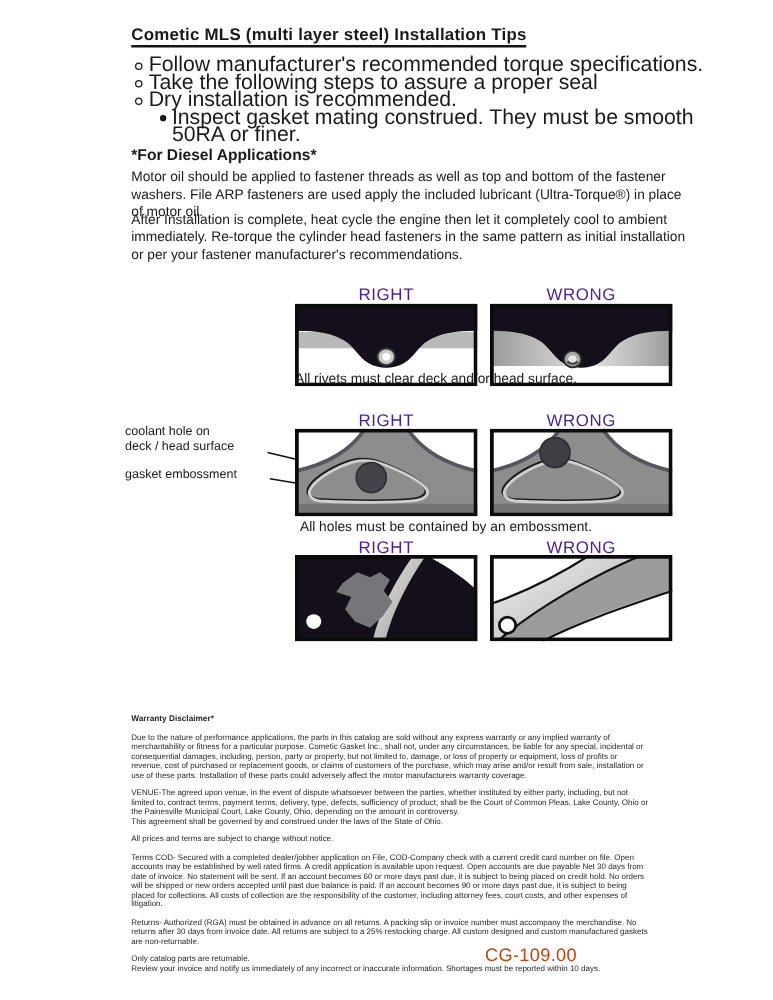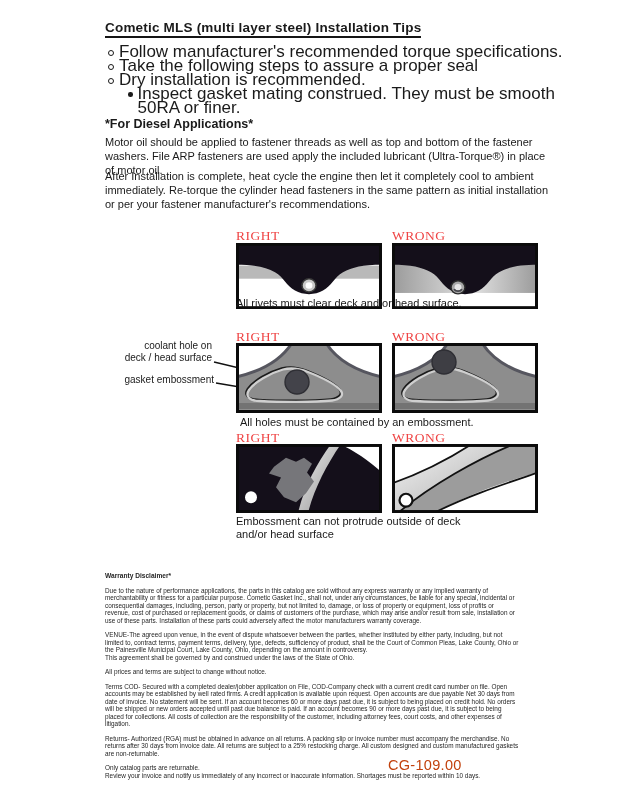--- a/index.html
+++ b/index.html
@@ -12,26 +12,26 @@
   .bullets{position:absolute;left:108px;top:45px;font-size:17px;line-height:14px;width:460px;}
   .b-row{display:flex;align-items:flex-start;}
   .b-dot{flex:0 0 auto;width:4px;height:4px;border:1px solid #1a1a1a;border-radius:50%;margin:4.5px 5px 0 0;}
   .b-sub{margin-left:20px;}
   .b-dot.filled{background:#1a1a1a;width:4.5px;height:4.5px;border:none;margin-top:5px;}
 
   .h2{position:absolute;left:105px;top:117px;font-size:12.5px;font-weight:bold;}
   .para{position:absolute;left:105px;font-size:11px;line-height:14px;width:452px;}
   .p1{top:135px;} .p2{top:169px;} .p3{top:215px;}
 
-  .dlabel{position:absolute;width:146px;font-size:13.5px;color:#ef4444;letter-spacing:.5px;font-family:Liberation Serif, serif;}
+  .dlabel{position:absolute;width:146px;text-align:center;font-size:13.5px;color:#4c1d95;letter-spacing:.5px;}
   .dbox{position:absolute;width:146px;}
   .dbox svg{display:block;width:146px;}
   .caption{position:absolute;font-size:11px;line-height:12.5px;}
 
-  .ann{position:absolute;font-size:10px;line-height:11.5px;text-align:right;color:#1a1a1a;}
+  .ann{position:absolute;font-size:10px;line-height:11.5px;text-align:left;color:#1a1a1a;}
   .ann1{left:100px;top:340px;width:112px;}
   .ann2{left:100px;top:374px;width:114px;}
   .leaders{position:absolute;left:100px;top:330px;width:300px;height:95px;pointer-events:none;}
 
   .legal{position:absolute;left:105px;top:572px;width:414px;font-size:6.4px;line-height:7.5px;color:#262626;}
   .legal p{margin:0 0 7px 0;}
   .legal .lh{font-weight:bold;font-size:6.6px;margin-bottom:7px;}
   .legal .tight{margin-bottom:0;}
 
   .doccode{position:absolute;left:388px;top:757px;font-size:14.5px;color:#c2410c;letter-spacing:.3px;}
@@ -183,24 +183,20 @@
       <path d="M0,40 C28,30 57,15 80,0 L122,0 C86,15 38,42 6,70 L0,70 Z" fill="url(#silver2)"></path>
       <path d="M6,70 C38,42 86,15 122,0 L146,0 V29 C112,38 70,54 42,70 Z" fill="#9c9c9c"></path>
       <path d="M0,40 C28,30 57,15 80,0" fill="none" stroke="#111" stroke-width="1.8"></path>
       <path d="M6,70 C38,42 86,15 122,0" fill="none" stroke="#111" stroke-width="1.8"></path>
       <path d="M42,70 C74,53 114,40 146,29" fill="none" stroke="#111" stroke-width="1.8"></path>
       <circle cx="14" cy="57" r="6.5" fill="#ffffff" stroke="#111" stroke-width="2.2"></circle>
       <rect x="1.5" y="1.5" width="143" height="67" fill="none" stroke="#0b0b0b" stroke-width="3"></rect>
     </svg>
   </div>
 
-  <div class="caption" style="left:236px;top:515px;">
-    <div>Embossment can not protrude outside of deck</div>
-    <div>and/or head surface</div>
-  </div>
 
   <div class="legal">
     <p class="lh">Warranty Disclaimer*</p>
     <p>Due to the nature of performance applications, the parts in this catalog are sold without any express warranty or any implied warranty of merchantability or fitness for a particular purpose.  Cometic Gasket Inc., shall not, under any circumstances, be liable for any special, incidental or consequential damages, including, person, party or property, but not limited to, damage, or loss of property or equipment, loss of profits or revenue, cost of purchased or replacement goods, or claims of customers of the purchase, which may arise and/or result from sale, installation or use of these parts.  Installation of these parts could adversely affect the motor manufacturers warranty coverage.</p>
     <p class="tight">VENUE-The agreed upon venue, in the event of dispute whatsoever between the parties, whether instituted by either party, including, but not limited to, contract terms, payment terms, delivery, type, defects, sufficiency of product, shall be the Court of Common Pleas, Lake County, Ohio or the Painesville Municipal Court, Lake County, Ohio, depending on the amount in controversy.</p>
     <p>This agreement shall be governed by and construed under the laws of the State of Ohio.</p>
     <p>All prices and terms are subject to change without notice.</p>
     <p>Terms COD- Secured with a completed dealer/jobber application on File, COD-Company check with a current credit card number on file.  Open accounts may be established by well rated firms.  A credit application is available upon request.  Open accounts are due payable Net 30 days from date of invoice.  No statement will be sent.  If an account becomes 60 or more days past due, it is subject to being placed on credit hold.  No orders will be shipped or new orders accepted until past due balance is paid.  If an account becomes 90 or more days past due, it is subject to being placed for collections.  All costs of collection are the responsibility of the customer, including attorney fees, court costs, and other expenses of litigation.</p>
     <p>Returns- Authorized (RGA) must be obtained in advance on all returns.  A packing slip or invoice number must accompany the merchandise.  No returns after 30 days from invoice date.  All returns are subject to a 25% restocking charge.  All custom designed and custom manufactured gaskets are non-returnable.</p>
     <p class="tight">Only catalog parts are returnable.</p>

